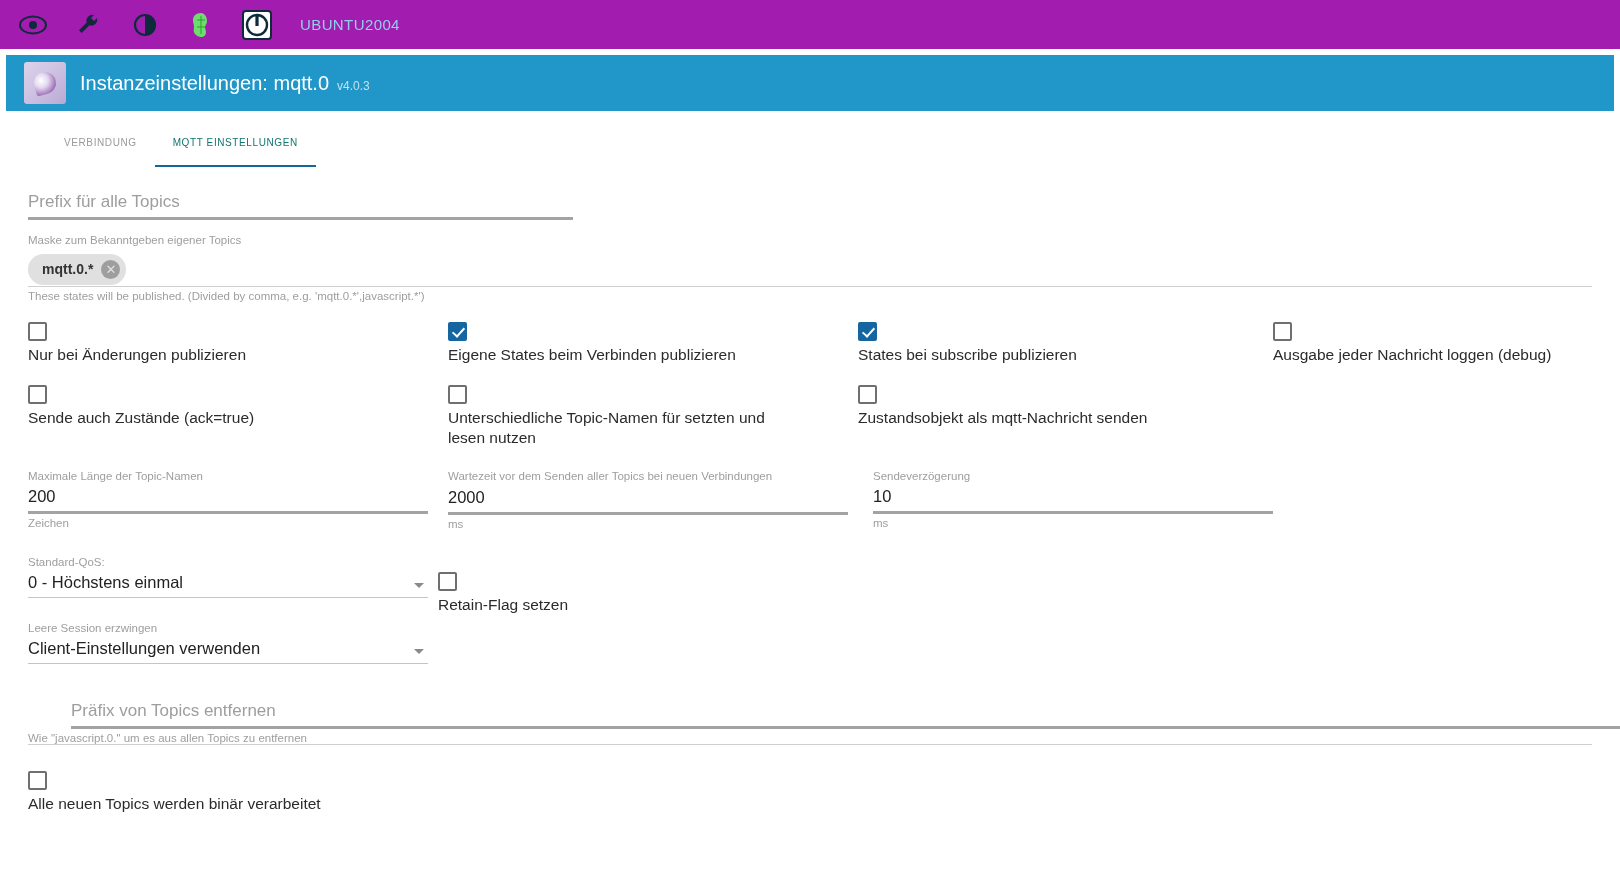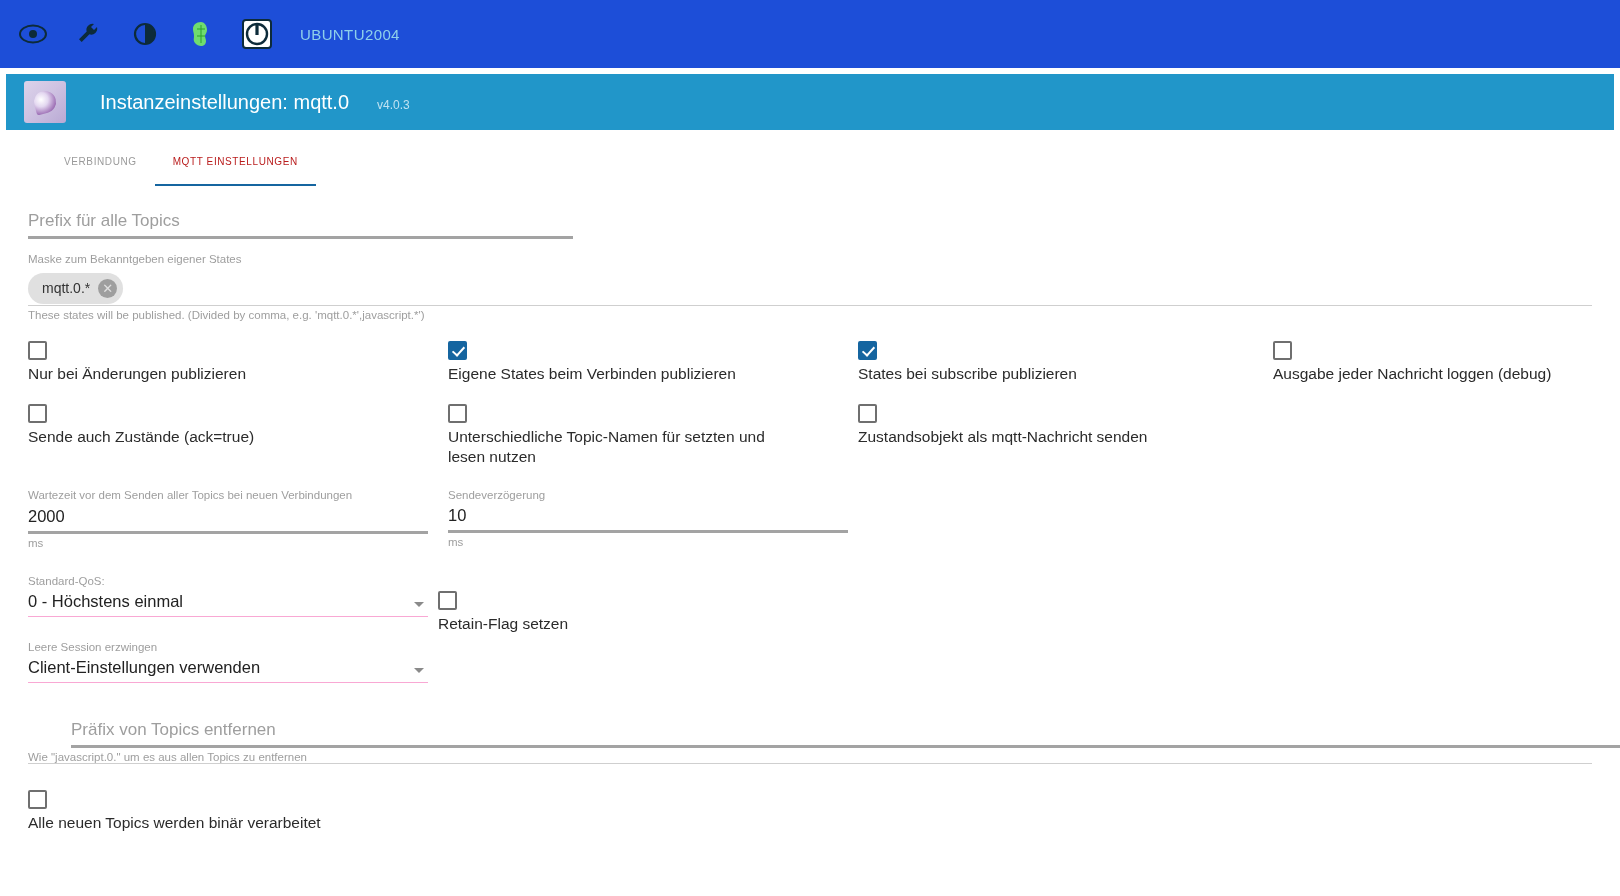--- a/index.html
+++ b/index.html
@@ -8,22 +8,22 @@
     padding: 0;
     width: 1620px;
     height: 896px;
     background: #ffffff;
     font-family: "Liberation Sans", sans-serif;
     overflow: hidden;
   }
 
   
   .topbar {
-    height: 68px;
-    background: #1d4ed8;
+    height: 49px;
+    background: #a21caf;
     display: flex;
     align-items: center;
     padding: 0 18px;
     gap: 26px;
   }
   .topbar .ticon {
     width: 30px;
     height: 30px;
     display: flex;
     align-items: center;
@@ -45,21 +45,21 @@
     height: 833px;
     background: #ffffff;
     position: relative;
   }
   .app-header {
     height: 56px;
     background: #2196c9;
     display: flex;
     align-items: center;
     padding-left: 18px;
-    gap: 34px;
+    gap: 14px;
   }
   .app-logo {
     width: 42px;
     height: 42px;
     background: linear-gradient(135deg, #dcd3ea 0%, #cfc3e2 45%, #b9a9d4 100%);
     border-radius: 3px;
     position: relative;
     display: flex;
     align-items: center;
     justify-content: center;
@@ -97,21 +97,21 @@
     align-items: center;
     font-size: 10px;
     letter-spacing: .6px;
     color: #9a9a9a;
     padding: 0 18px;
     border-bottom: 2px solid transparent;
     cursor: pointer;
     white-space: nowrap;
   }
   .tab.active {
-    color: #b91c1c;
+    color: #0f766e;
     border-bottom: 2px solid #1565a0;
   }
 
   
   .content {
     padding: 16px 22px 0 22px;
     position: relative;
   }
 
   .field {
@@ -151,20 +151,21 @@
   .prefix-field .input-line { font-size: 17px; }
 
   
   .chips-block { margin-bottom: 2px; }
   .chips-row {
     display: flex;
     align-items: center;
     gap: 8px;
     min-height: 34px;
     margin-top: 6px;
+    font-weight: bold;
   }
   .chip {
     display: inline-flex;
     align-items: center;
     gap: 8px;
     background: #e0e0e0;
     border-radius: 16px;
     padding: 4px 6px 4px 14px;
     font-size: 14px;
     color: #333;
@@ -334,21 +335,21 @@
     <div class="tab active">MQTT EINSTELLUNGEN</div>
   </div>
 
   <div class="content">
 
     <div class="field prefix-field">
       <input class="input-line" type="text" placeholder="Prefix für alle Topics" style="">
     </div>
 
     <div class="chips-block">
-      <span class="float-label">Maske zum Bekanntgeben eigener States</span>
+      <span class="float-label">Maske zum Bekanntgeben eigener Topics</span>
       <div class="chips-row">
         <span class="chip">
           <span>mqtt.0.*</span>
           <span class="chip-x">✕</span>
         </span>
       </div>
       <div class="chips-underline"></div>
       <div class="helper">These states will be published. (Divided by comma, e.g. 'mqtt.0.*',javascript.*')</div>
     </div>
 
@@ -381,20 +382,25 @@
         <span class="cb-label">Unterschiedliche Topic-Namen für setzten und lesen nutzen</span>
       </label>
       <label class="cb">
         <span class="box"></span>
         <span class="cb-label">Zustandsobjekt als mqtt-Nachricht senden</span>
       </label>
       <span></span>
     </div>
 
     <div class="num-grid">
+      <div class="num-field">
+        <span class="float-label">Maximale Länge der Topic-Namen</span>
+        <input class="input-line" type="text" value="200" style="">
+        <div class="helper">Zeichen</div>
+      </div>
       <div class="num-field">
         <span class="float-label num-label-2line">Wartezeit vor dem Senden aller Topics bei neuen Verbindungen</span>
         <input class="input-line" type="text" value="2000" style="">
         <div class="helper">ms</div>
       </div>
       <div class="num-field">
         <span class="float-label">Sendeverzögerung</span>
         <input class="input-line" type="text" value="10" style="">
         <div class="helper">ms</div>
       </div>

